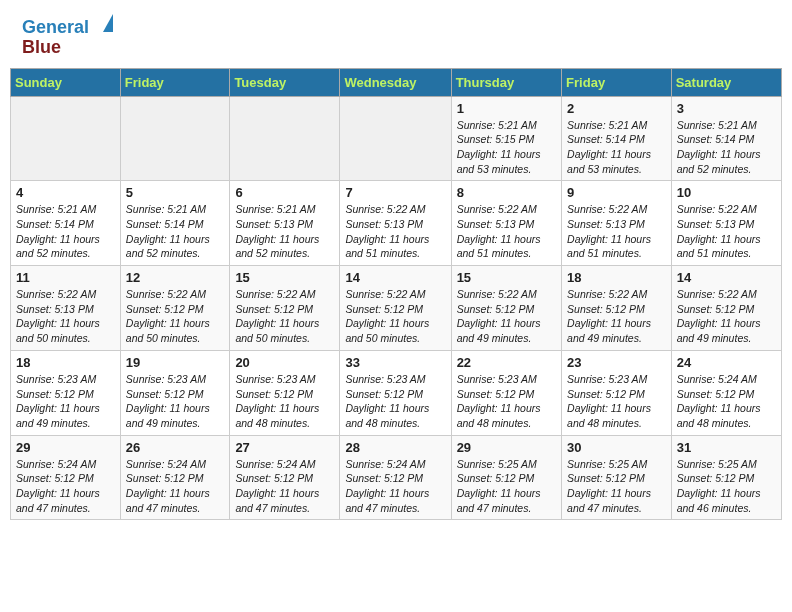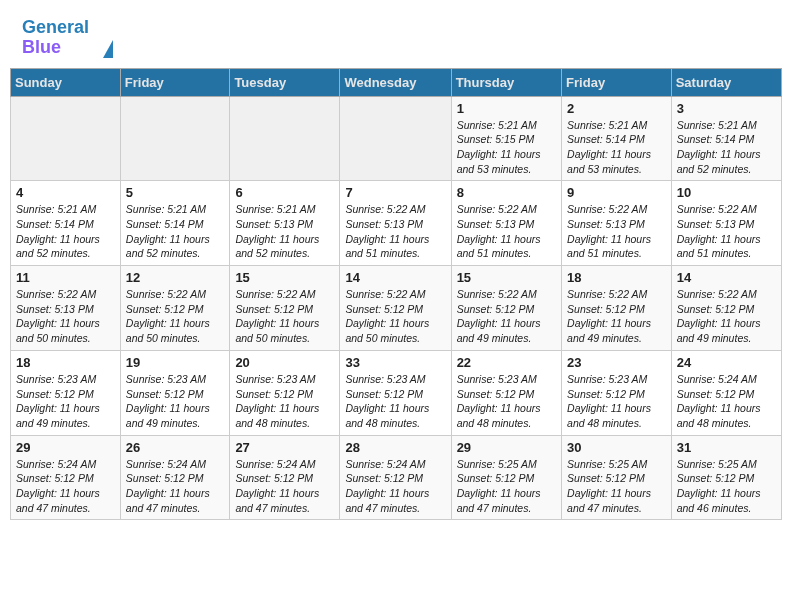--- a/index.html
+++ b/index.html
@@ -11,21 +11,21 @@
       padding: 10px;
     }
     .header {
       display: flex;
       justify-content: space-between;
       align-items: flex-start;
       padding: 8px 12px 4px 12px;
     }
     .logo {
       display: flex;
-      align-items: flex-end;
+      align-items: flex-start;
       gap: 12px;
     }
     .logo-text {
       font-size: 18px;
       font-weight: bold;
       color: #1a5276;
       line-height: 1.1;
     }
     .logo-text span {
       color: #2980b9;
@@ -52,21 +52,21 @@
       font-weight: normal;
     }
     .calendar {
       width: 100%;
       border-collapse: collapse;
       margin-top: 6px;
       font-size: 11px;
     }
     .calendar thead tr th {
       background-color: #2471a3;
-      color: #e5e5e5;
+      color: #bef264;
       padding: 6px 4px;
       text-align: left;
       border: 1px solid #aaa;
       font-size: 13px;
       font-weight: bold;
     }
     .calendar tbody tr td {
       border: 1px solid #ccc;
       vertical-align: top;
       padding: 4px 5px;
@@ -94,21 +94,21 @@
       background: #f0f0f0 !important;
     }
   </style>
 </head>
 <body>
 
 <div class="header">
   <div class="logo">
     <div>
       <div class="logo-text">
-        <span>General</span><br><span style="color:#8b5cf6">Blue</span>
+        <span>General</span><br><span style="color:#7f1d1d">Blue</span>
       </div>
     </div>
     <div class="logo-triangle"></div>
   </div>
   <div class="title-block">
     <h1></h1>
     <h2></h2>
   </div>
 </div>
 

